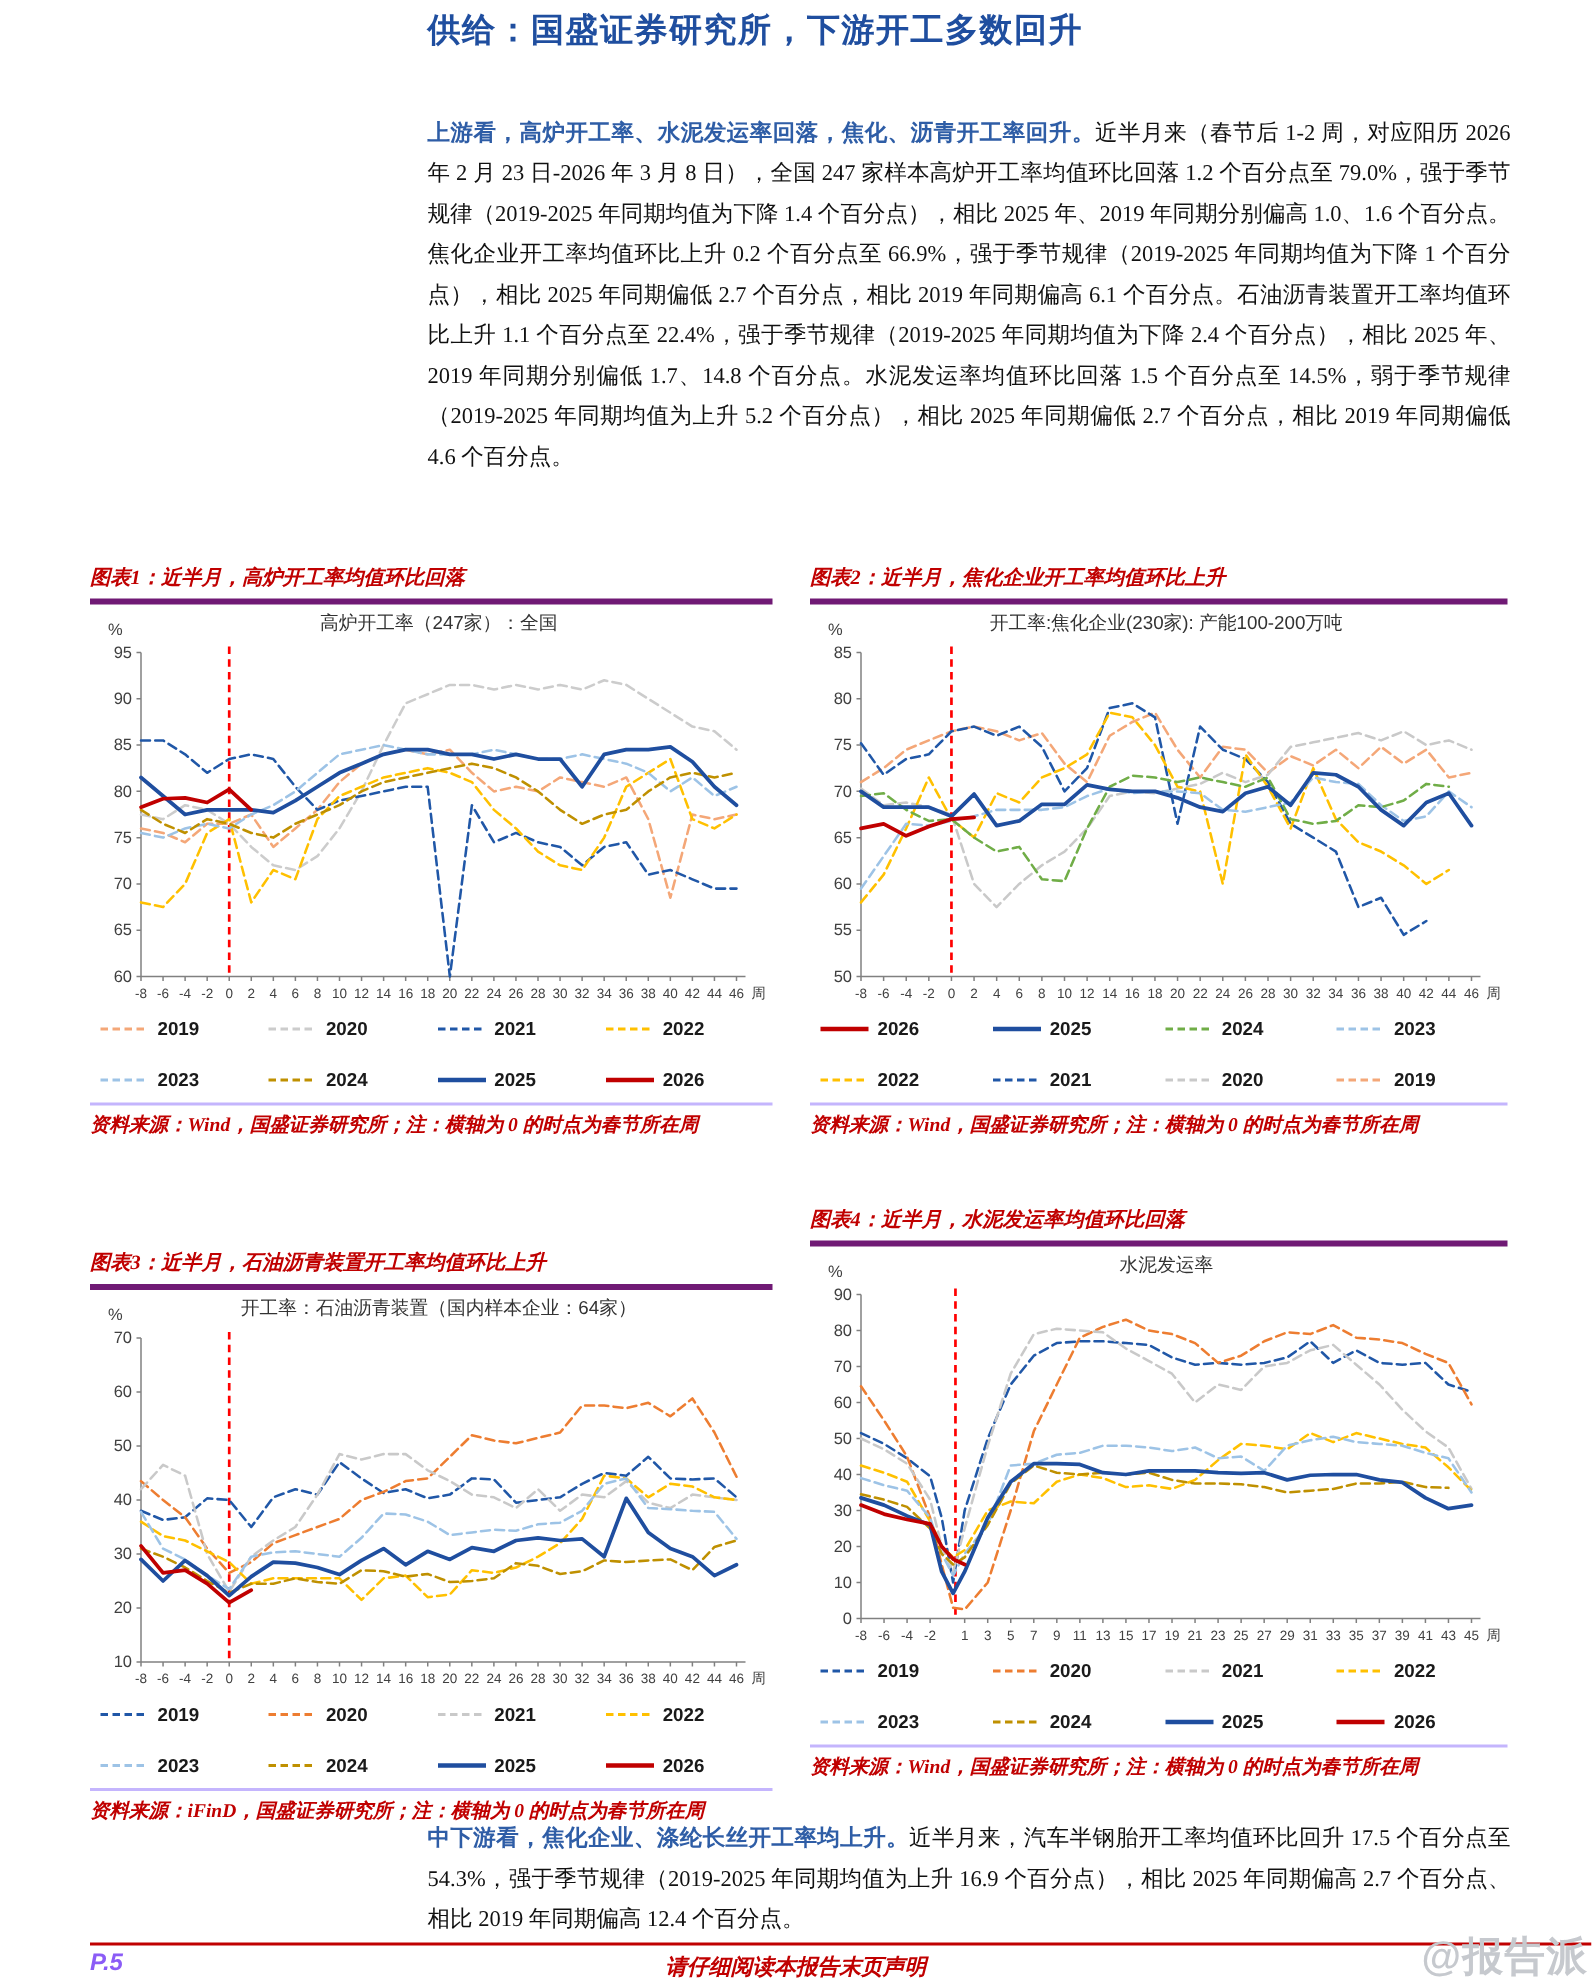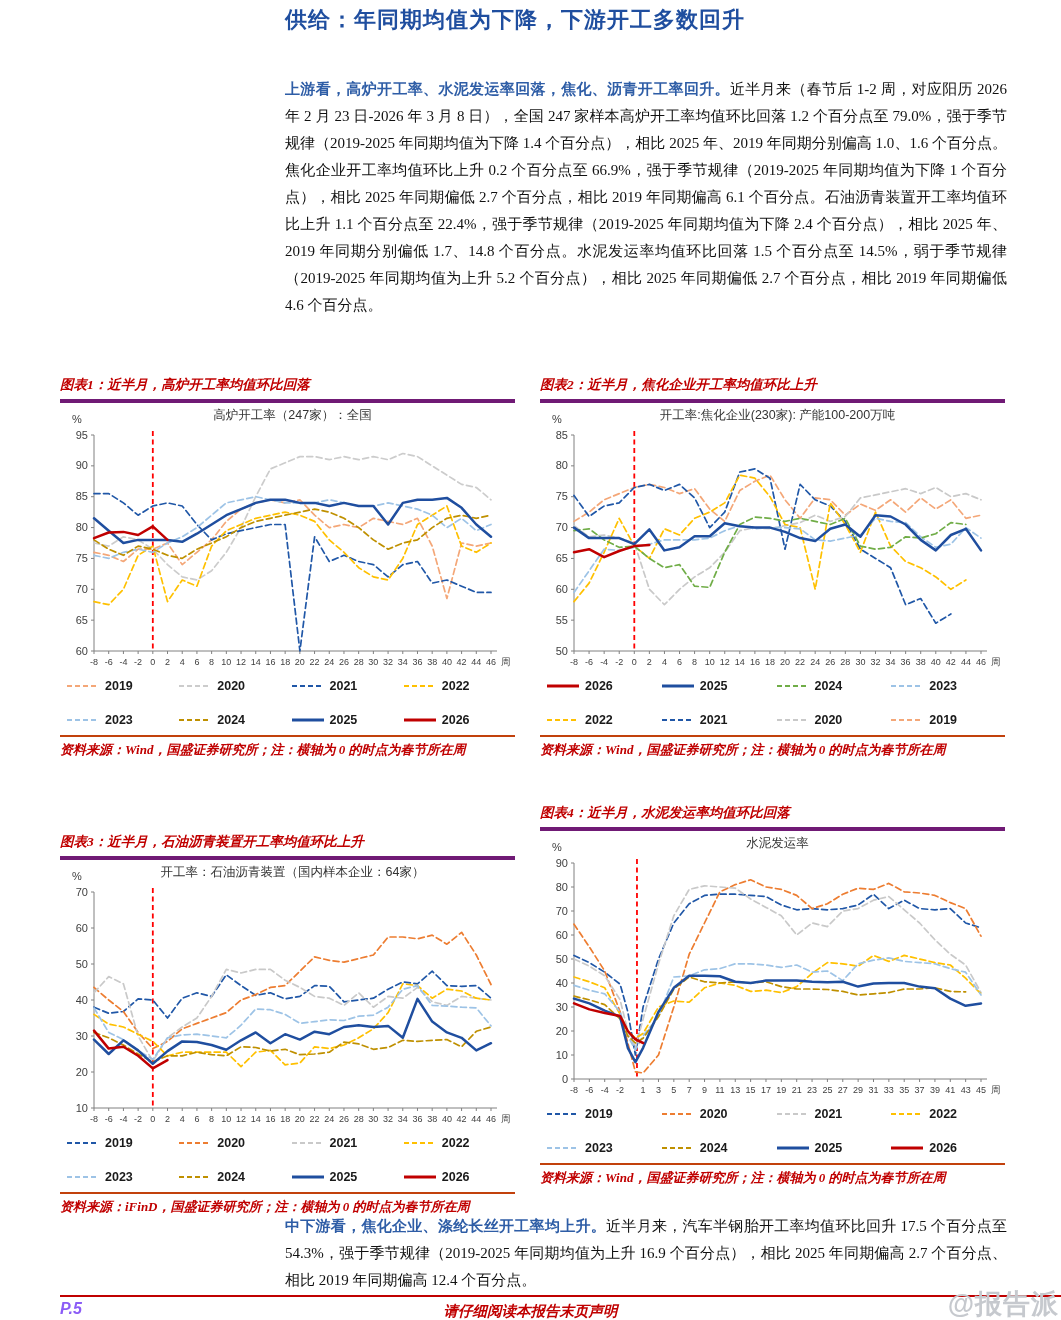--- a/index.html
+++ b/index.html
@@ -23,41 +23,41 @@
     padding-bottom:5px;border-bottom:4px solid #701a75;
   }
   .figure .chartbox{width:100%;height:272px;margin-top:2px;}
   .figure .legend{
     display:grid;grid-template-columns:repeat(4,1fr);row-gap:20px;
     padding:2px 0 6px 6px;font-family:"Liberation Sans",sans-serif;
     font-size:12.5px;color:#1a1a1a;font-weight:bold;
   }
   .lg-item{display:flex;align-items:center;gap:5px;white-space:nowrap;}
   .figure .source{
-    border-top:2px solid #c2410c;margin-top:2px;padding-top:4px;
+    border-top:2px solid #c4b5fd;margin-top:2px;padding-top:4px;
     font-size:13px;font-style:italic;font-weight:bold;color:#C00000;
   }
   .footer-line{position:absolute;left:60px;right:0;top:1295px;height:2px;background:#C00000;}
   .footer-page{
     position:absolute;left:60px;top:1300px;font-size:16px;font-weight:bold;font-style:italic;color:#8b5cf6;
     font-family:"Liberation Sans",sans-serif;
   }
   .footer-disclaimer{
     position:absolute;left:0;right:0;top:1302px;text-align:center;
     font-size:14.5px;font-weight:bold;font-style:italic;color:#C00000;
   }
   .watermark{
     position:absolute;right:2px;top:1286px;font-size:27px;font-weight:bold;color:#C6C9CE;
     font-family:"Liberation Sans",sans-serif;letter-spacing:1px;
   }
 </style>
 </head>
 <body>
 
-<h1 class="page-title">供给：年同期均值为下降，下游开工多数回升</h1>
+<h1 class="page-title">供给：国盛证券研究所，下游开工多数回升</h1>
 
 <div class="para" style="top:76px;">
   <span class="lead">上游看，高炉开工率、水泥发运率回落，焦化、沥青开工率回升。</span><span>近半月来（春节后 1-2 周，对应阳历 2026 年 2 月 23 日-2026 年 3 月 8 日），全国 247 家样本高炉开工率均值环比回落 1.2 个百分点至 79.0%，强于季节规律（2019-2025 年同期均值为下降 1.4 个百分点），相比 2025 年、2019 年同期分别偏高 1.0、1.6 个百分点。焦化企业开工率均值环比上升 0.2 个百分点至 66.9%，强于季节规律（2019-2025 年同期均值为下降 1 个百分点），相比 2025 年同期偏低 2.7 个百分点，相比 2019 年同期偏高 6.1 个百分点。石油沥青装置开工率均值环比上升 1.1 个百分点至 22.4%，强于季节规律（2019-2025 年同期均值为下降 2.4 个百分点），相比 2025 年、2019 年同期分别偏低 1.7、14.8 个百分点。水泥发运率均值环比回落 1.5 个百分点至 14.5%，弱于季节规律（2019-2025 年同期均值为上升 5.2 个百分点），相比 2025 年同期偏低 2.7 个百分点，相比 2019 年同期偏低 4.6 个百分点。</span>
 </div>
 
 <div class="figure" style="left:60px;top:376px;width:455px;">
   <div class="caption">图表1：近半月，高炉开工率均值环比回落</div>
   <div class="chartbox"><svg width="455" height="272" viewBox="0 0 455 272" font-family="Liberation Sans, sans-serif">
         <text x="232.5" y="14" text-anchor="middle" font-size="12.5" fill="#333">高炉开工率（247家）：全国</text>
         <text x="12" y="18" font-size="11" fill="#404040">%</text>

